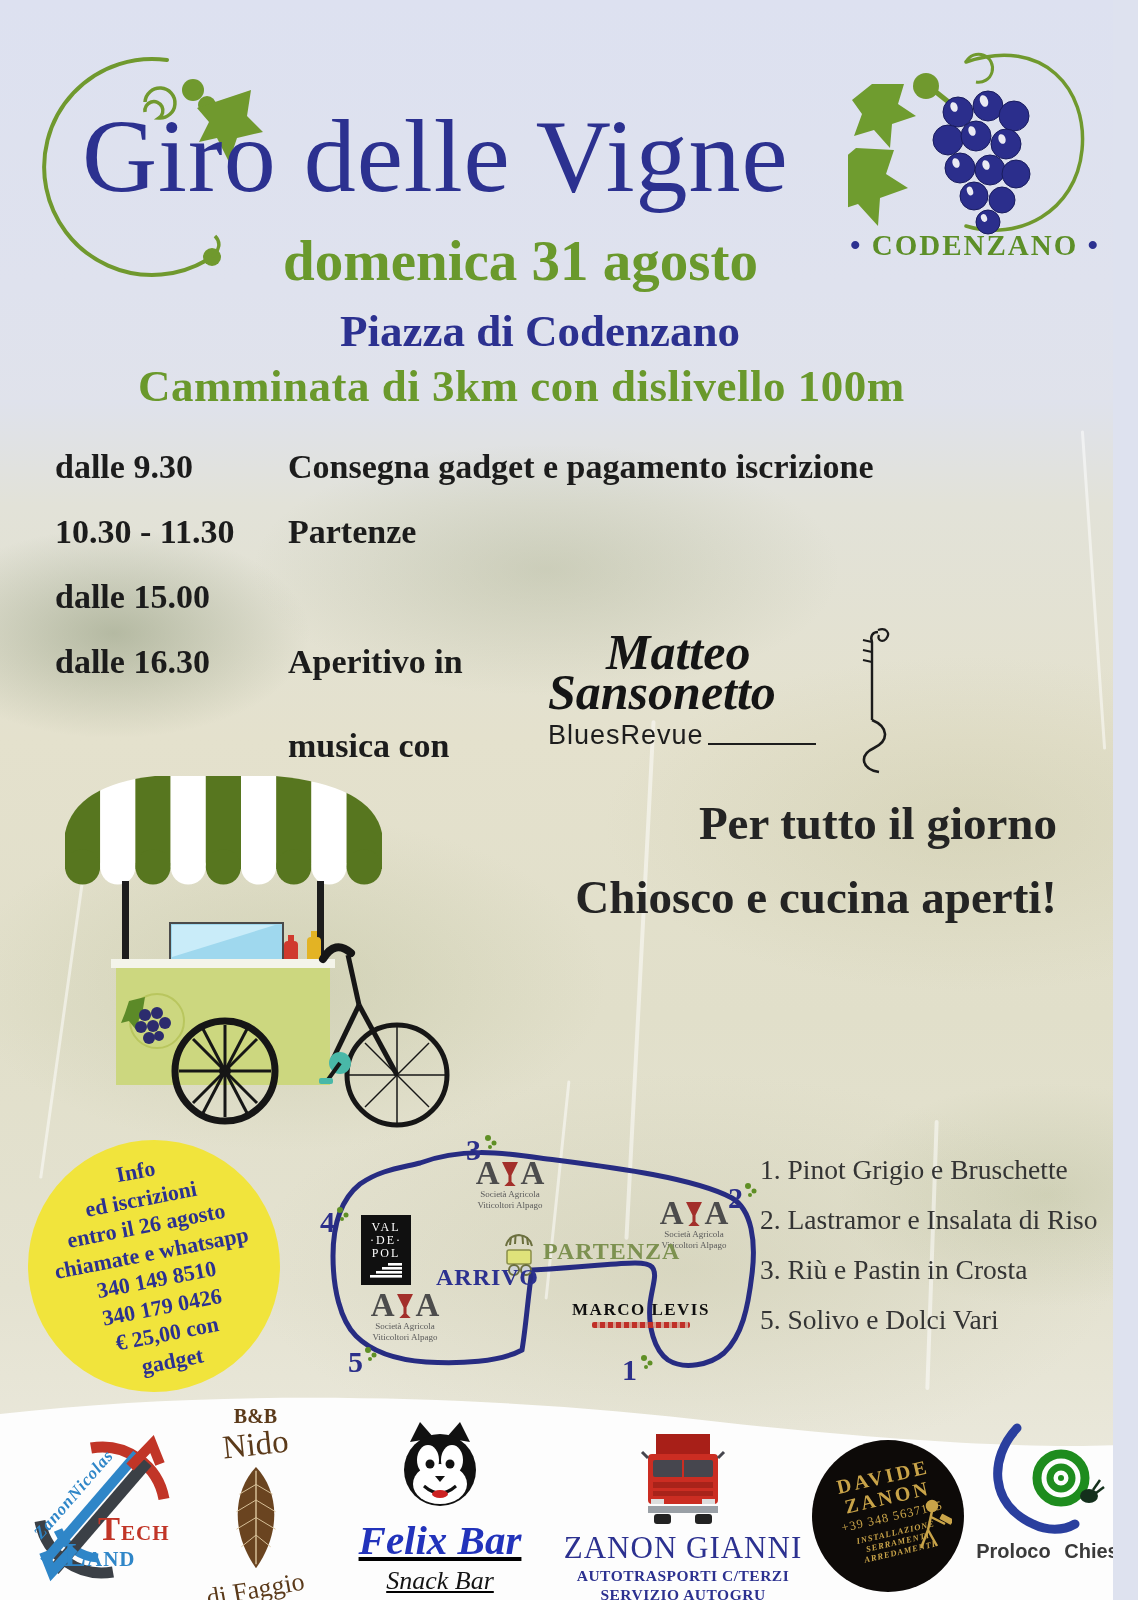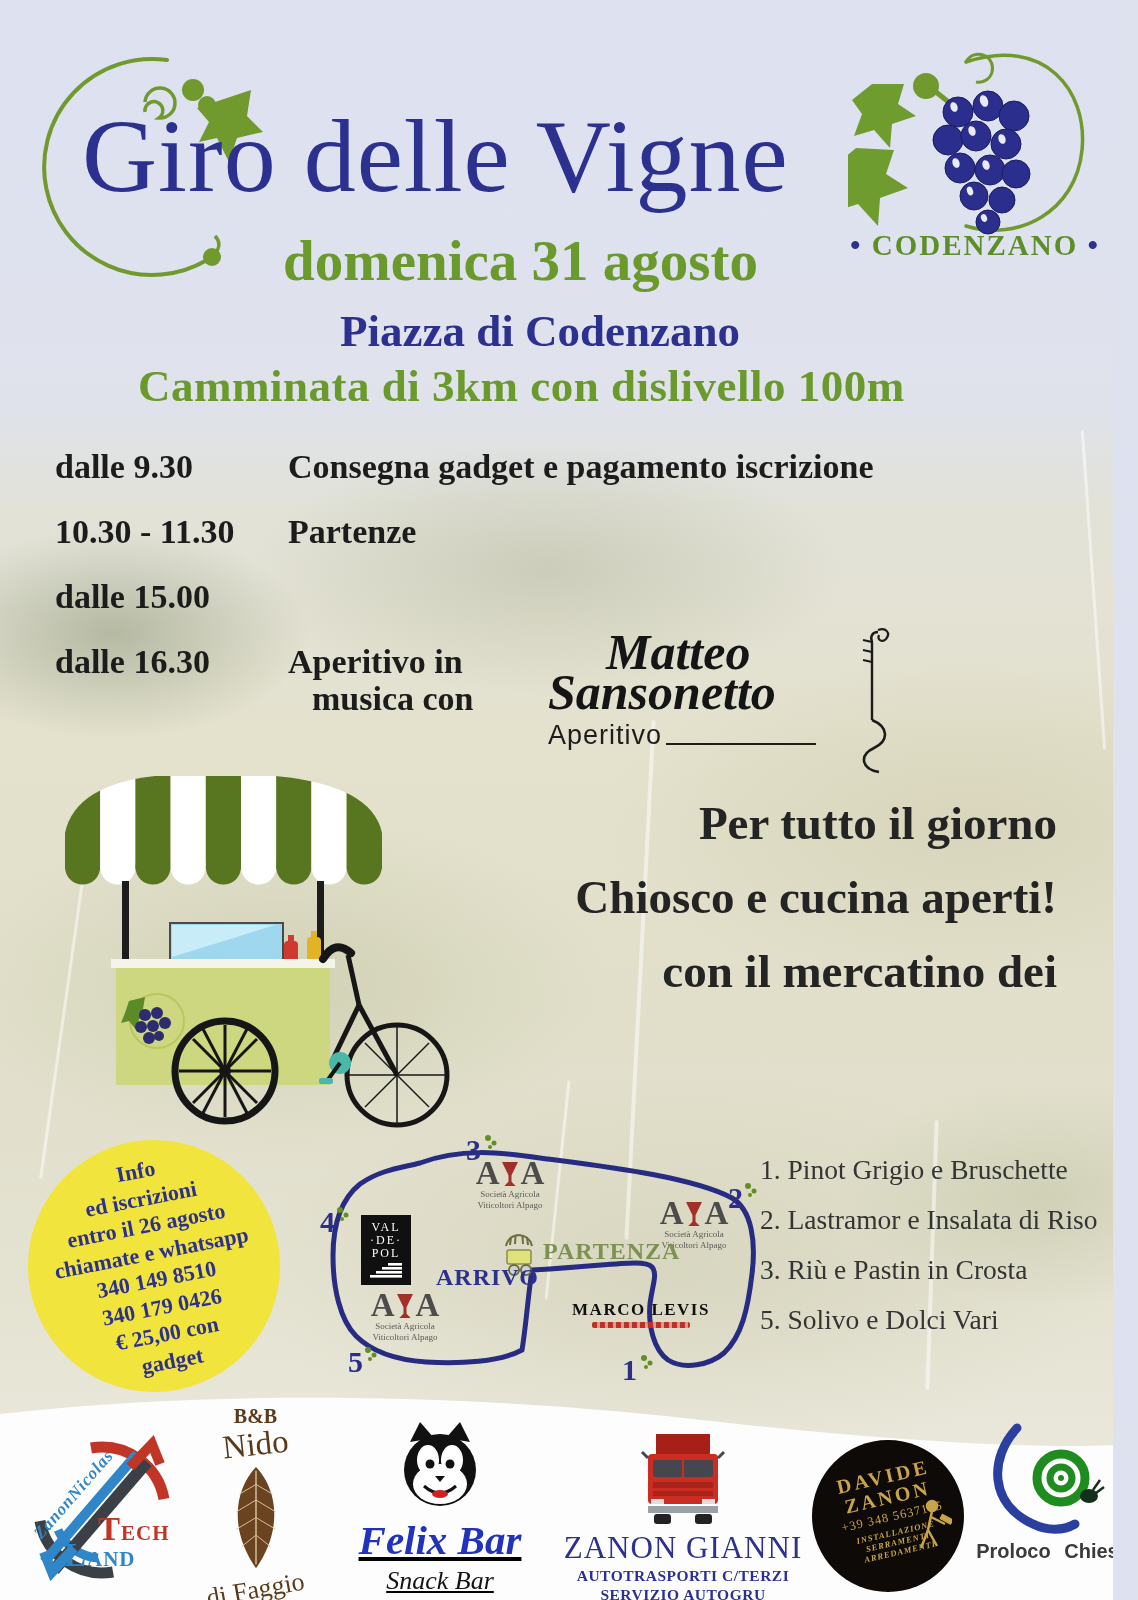--- a/index.html
+++ b/index.html
@@ -181,27 +181,27 @@
   <div class="place-line">Piazza di Codenzano</div>
   <div class="walk-line">Camminata di 3km con dislivello 100m</div>
 
   <div class="sched-time" style="top:448px;">dalle 9.30</div>
   <div class="sched-desc" style="top:448px;">Consegna gadget e pagamento iscrizione</div>
   <div class="sched-time" style="top:513px;">10.30 - 11.30</div>
   <div class="sched-desc" style="top:513px;">Partenze</div>
   <div class="sched-time" style="top:578px;">dalle 15.00</div>
   <div class="sched-time" style="top:643px;">dalle 16.30</div>
   <div class="sched-desc" style="top:643px;">Aperitivo in</div>
-  <div class="sched-desc" style="top:680px;margin-left:24px;">musica con</div>
+  <div class="sched-desc" style="top:727px;">musica con</div>
 
   <div class="band">
     <div class="band-n1">Matteo</div>
     <div class="band-n2">Sansonetto</div>
     <div class="band-subrow">
-      <span class="band-sub">Aperitivo</span>
+      <span class="band-sub">BluesRevue</span>
       <span class="band-subline"></span>
     </div>
     <svg class="band-guitar" width="48" height="150" viewBox="0 0 48 150">
       <path d="M30,6 C38,3 43,9 38,15 C34,19 29,16 31,11" stroke="#1b1b1b" stroke-width="2.2" fill="none"></path>
       <path d="M30,8 C24,8 22,13 24,18 L24,96" stroke="#1b1b1b" stroke-width="2.4" fill="none"></path>
       <path d="M24,18 L15,16 M24,28 L15,26 M24,38 L15,36" stroke="#1b1b1b" stroke-width="2" fill="none"></path>
       <path d="M24,96 C41,103 41,117 26,124 C11,131 13,145 31,148" stroke="#1b1b1b" stroke-width="2.6" fill="none"></path>
     </svg>
   </div>
 
@@ -286,21 +286,20 @@
       <line x1="314" y1="242" x2="288" y2="296" stroke="#161616" stroke-width="5"></line>
       <circle cx="295" cy="300" r="11" fill="#49b8a8"></circle>
       <line x1="295" y1="300" x2="282" y2="318" stroke="#161616" stroke-width="4"></line>
       <rect x="274" y="315" width="14" height="6" rx="2" fill="#49b8a8"></rect>
     </g>
   </svg>
 
   <div class="promo">
     <div>Per tutto il giorno</div>
     <div>Chiosco e cucina aperti!</div>
-    <div>con il mercatino dei</div>
   </div>
 
   <div class="info-circle">
     <div>Info</div>
     <div>ed iscrizioni</div>
     <div>entro il 26 agosto</div>
     <div>chiamate e whatsapp</div>
     <div>340 149 8510</div>
     <div>340 179 0426</div>
     <div>€ 25,00 con</div>

